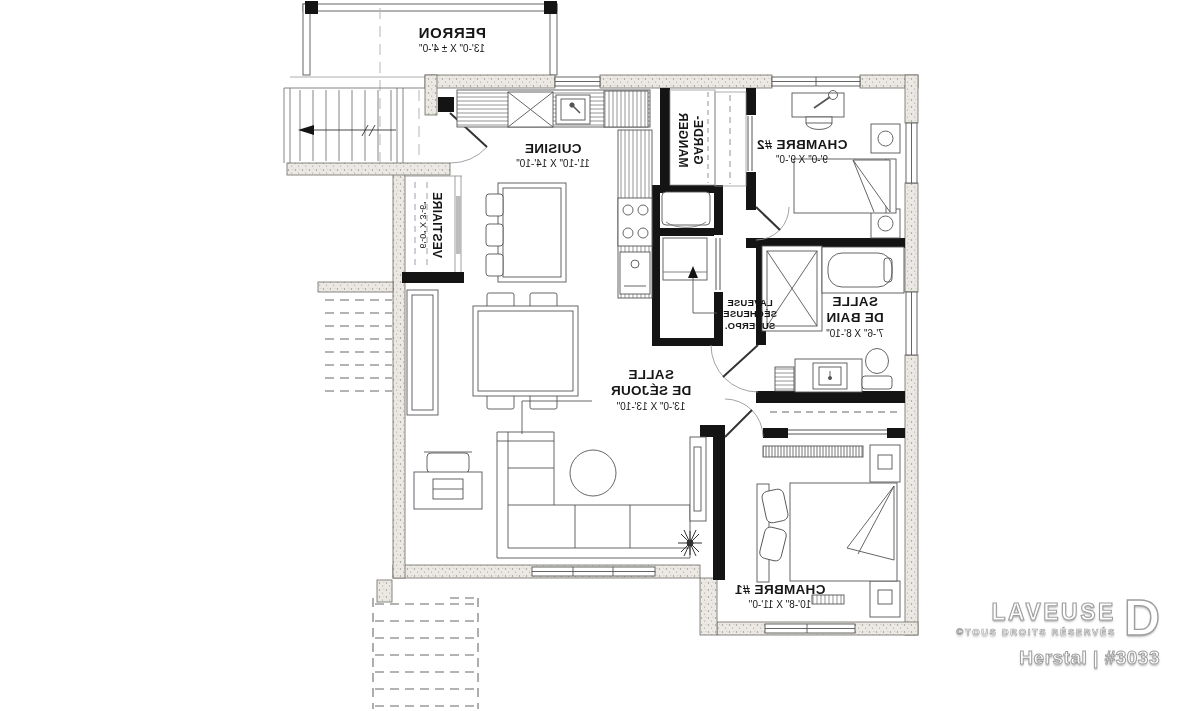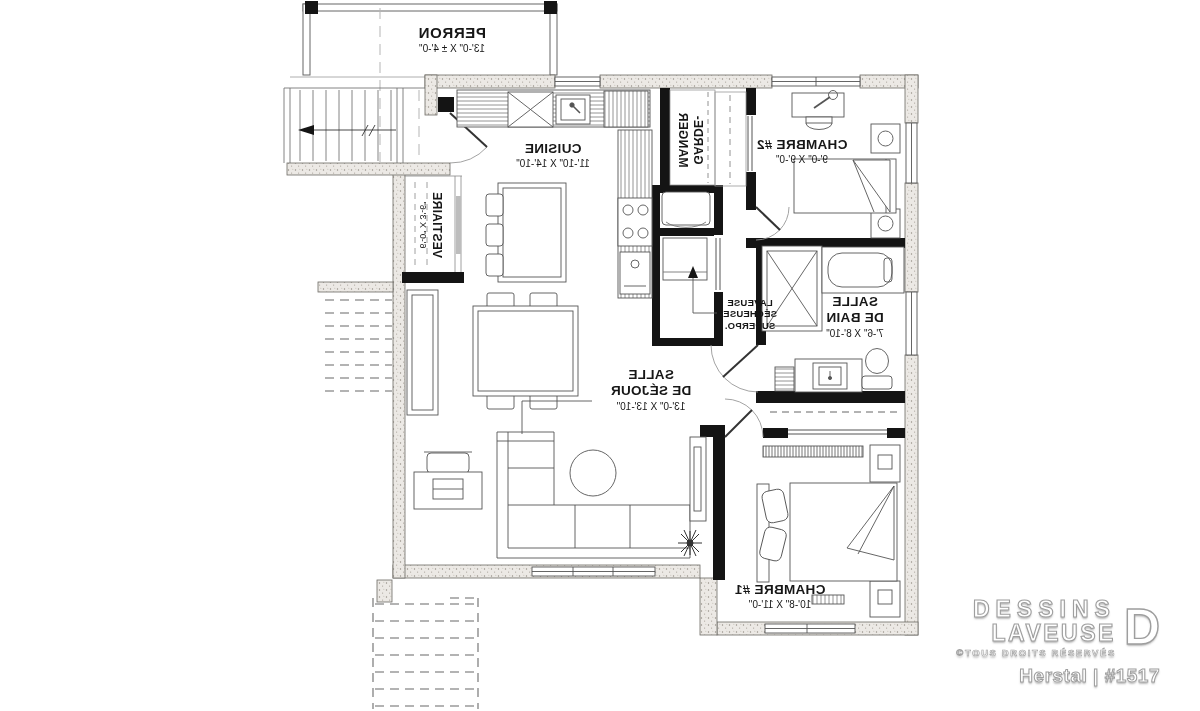--- a/index.html
+++ b/index.html
@@ -432,22 +432,21 @@
 </div>
 
 <div class="lbl" style="left:780px;top:597px;">
   <span class="t">CHAMBRE #1</span>
   <span class="d">10'-8" X 11'-0"</span>
 </div>
 
 <div class="logo">
   <div class="brandrow">
     <div class="brandtxt">
-      <div class="o brand1">DESSINS</div>
       <div class="o brand2">LAVEUSE</div>
       <div class="o rights">©TOUS DROITS RÉSERVÉS</div>
     </div>
     <div class="o dmark">D</div>
   </div>
-  <div class="o planname">Herstal | #1517</div>
+  <div class="o planname">Herstal | #3033</div>
 </div>
 
 </div>
 
 </body></html>

